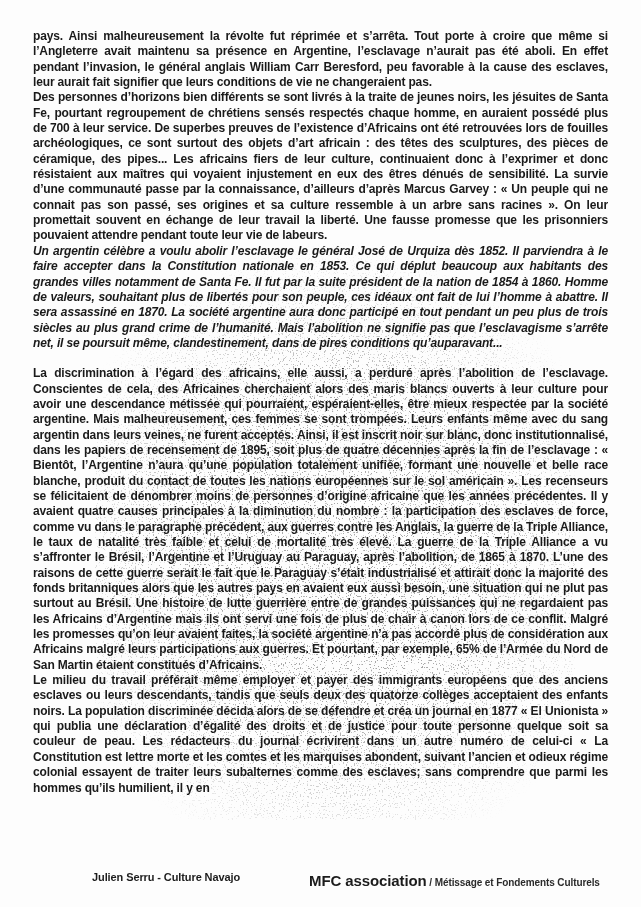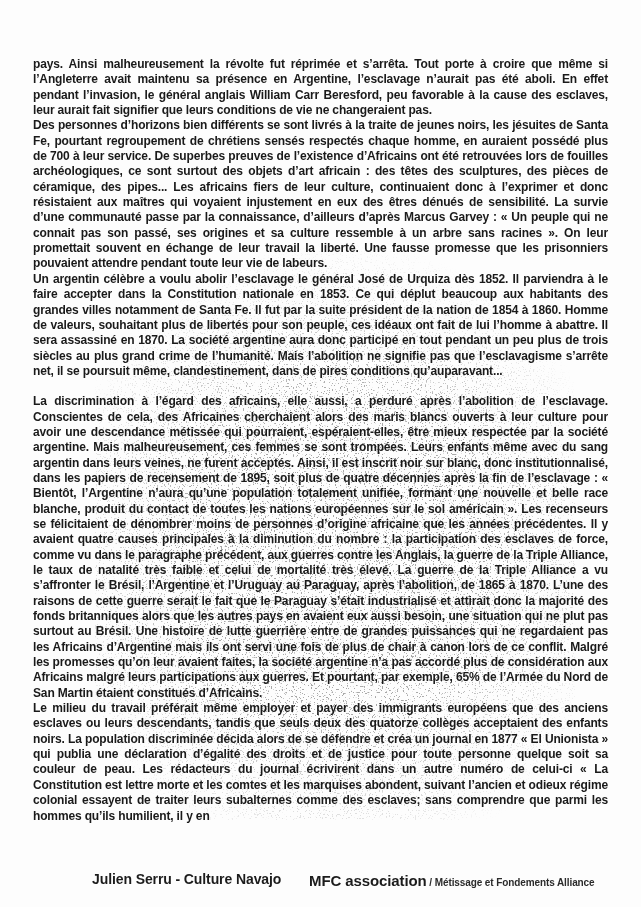--- a/index.html
+++ b/index.html
@@ -27,36 +27,35 @@
     position: absolute;
     left: 33px;
     right: 33px;
     top: 29px;
     color: #1a1a1a;
     font-size: 12px;
     font-weight: bold;
     line-height: 15.35px;
     text-align: justify;
     letter-spacing: -0.15px;
-    margin-top: 28px;
   }
   .body-text p { margin: 0; }
-  .body-text p.gap { margin-bottom: 15px; }
+  .body-text p.gap { margin-bottom: 15px; font-style: italic; }
   .footer {
     position: absolute;
     top: 871px;
     left: 0;
     width: 100%;
     color: #1c1c1c;
   }
   .footer-author {
     position: absolute;
     left: 92px;
     top: 0;
-    font-size: 14px;
+    font-size: 11px;
     font-weight: bold;
     letter-spacing: -0.1px;
     white-space: nowrap;
   }
   .footer-assoc {
     position: absolute;
     left: 309px;
     top: 0.5px;
     white-space: nowrap;
   }
@@ -89,17 +88,17 @@
     <p>pays. Ainsi malheureusement la révolte fut réprimée et s’arrêta. Tout porte à croire que même si l’Angleterre avait maintenu sa présence en Argentine, l’esclavage n’aurait pas été aboli. En effet pendant l’invasion, le général anglais William Carr Beresford, peu favorable à la cause des esclaves, leur aurait fait signifier que leurs conditions de vie ne changeraient pas.</p>
     <p>Des personnes d’horizons bien différents se sont livrés à la traite de jeunes noirs, les jésuites de Santa Fe, pourtant regroupement de chrétiens sensés respectés chaque homme, en auraient possédé plus de 700 à leur service. De superbes preuves de l’existence d’Africains ont été retrouvées lors de fouilles archéologiques, ce sont surtout des objets d’art africain : des têtes des sculptures, des pièces de céramique, des pipes... Les africains fiers de leur culture, continuaient donc à l’exprimer et donc résistaient aux maîtres qui voyaient injustement en eux des êtres dénués de sensibilité. La survie d’une communauté passe par la connaissance, d’ailleurs d’après Marcus Garvey : « Un peuple qui ne connait pas son passé, ses origines et sa culture ressemble à un arbre sans racines ». On leur promettait souvent en échange de leur travail la liberté. Une fausse promesse que les prisonniers pouvaient attendre pendant toute leur vie de labeurs.</p>
     <p class="gap">Un argentin célèbre a voulu abolir l’esclavage le général José de Urquiza dès 1852. Il parviendra à le faire accepter dans la Constitution nationale en 1853. Ce qui déplut beaucoup aux habitants des grandes villes notamment de Santa Fe. Il fut par la suite président de la nation de 1854 à 1860. Homme de valeurs, souhaitant plus de libertés pour son peuple, ces idéaux ont fait de lui l’homme à abattre. Il sera assassiné en 1870. La société argentine aura donc participé en tout pendant un peu plus de trois siècles au plus grand crime de l’humanité. Mais l’abolition ne signifie pas que l’esclavagisme s’arrête net, il se poursuit même, clandestinement, dans de pires conditions qu’auparavant...</p>
     <p>La discrimination à l’égard des africains, elle aussi, a perduré après l’abolition de l’esclavage. Conscientes de cela, des Africaines cherchaient alors des maris blancs ouverts à leur culture pour avoir une descendance métissée qui pourraient, espéraient-elles, être mieux respectée par la société argentine. Mais malheureusement, ces femmes se sont trompées. Leurs enfants même avec du sang argentin dans leurs veines, ne furent acceptés. Ainsi, il est inscrit noir sur blanc, donc institutionnalisé, dans les papiers de recensement de 1895, soit plus de quatre décennies après la fin de l’esclavage : « Bientôt, l’Argentine n’aura qu’une population totalement unifiée, formant une nouvelle et belle race blanche, produit du contact de toutes les nations européennes sur le sol américain ». Les recenseurs se félicitaient de dénombrer moins de personnes d’origine africaine que les années précédentes. Il y avaient quatre causes principales à la diminution du nombre : la participation des esclaves de force, comme vu dans le paragraphe précédent, aux guerres contre les Anglais, la guerre de la Triple Alliance, le taux de natalité très faible et celui de mortalité très élevé. La guerre de la Triple Alliance a vu s’affronter le Brésil, l’Argentine et l’Uruguay au Paraguay, après l’abolition, de 1865 à 1870. L’une des raisons de cette guerre serait le fait que le Paraguay s’était industrialisé et attirait donc la majorité des fonds britanniques alors que les autres pays en avaient eux aussi besoin, une situation qui ne plut pas surtout au Brésil. Une histoire de lutte guerrière entre de grandes puissances qui ne regardaient pas les Africains d’Argentine mais ils ont servi une fois de plus de chair à canon lors de ce conflit. Malgré les promesses qu’on leur avaient faites, la société argentine n’a pas accordé plus de considération aux Africains malgré leurs participations aux guerres. Et pourtant, par exemple, 65% de l’Armée du Nord de San Martin étaient constitués d’Africains.</p>
     <p>Le milieu du travail préférait même employer et payer des immigrants européens que des anciens esclaves ou leurs descendants, tandis que seuls deux des quatorze collèges acceptaient des enfants noirs. La population discriminée décida alors de se défendre et créa un journal en 1877 « El Unionista » qui publia une déclaration d’égalité des droits et de justice pour toute personne quelque soit sa couleur de peau. Les rédacteurs du journal écrivirent dans un autre numéro de celui-ci « La Constitution est lettre morte et les comtes et les marquises abondent, suivant l’ancien et odieux régime colonial essayent de traiter leurs subalternes comme des esclaves; sans comprendre que parmi les hommes qu’ils humilient, il y en</p>
   </div>
 
   <div class="footer">
     <span class="footer-author">Julien Serru - Culture Navajo</span>
     <span class="footer-assoc">
-      <span class="f-strong">MFC association</span><span class="f-rest"> / Métissage et Fondements Alliance</span>
+      <span class="f-strong">MFC association</span><span class="f-rest"> / Métissage et Fondements Culturels</span>
     </span>
   </div>
 
 </div>
 
 </body></html>

